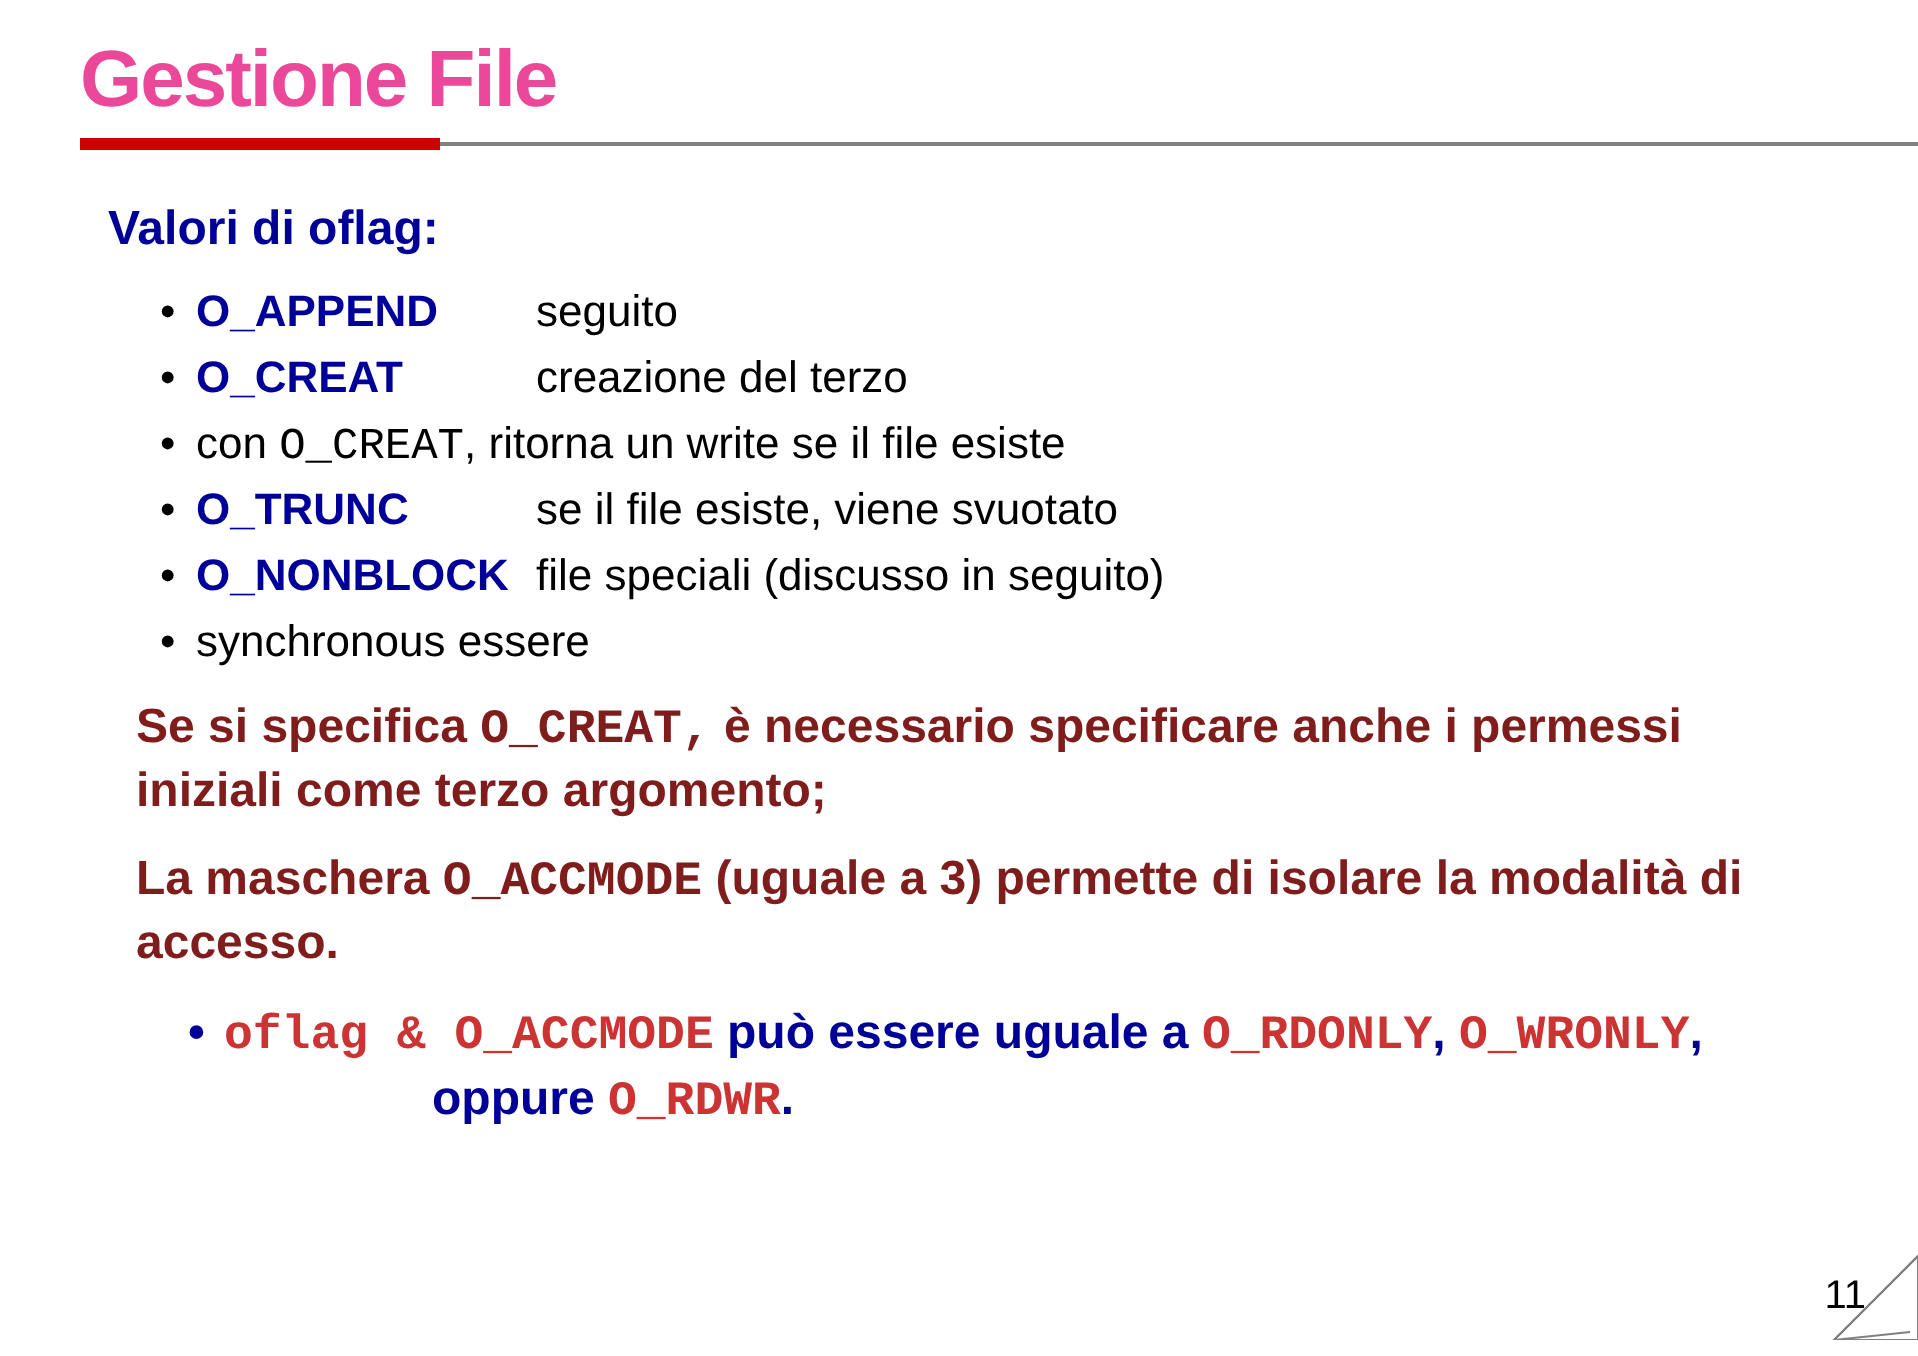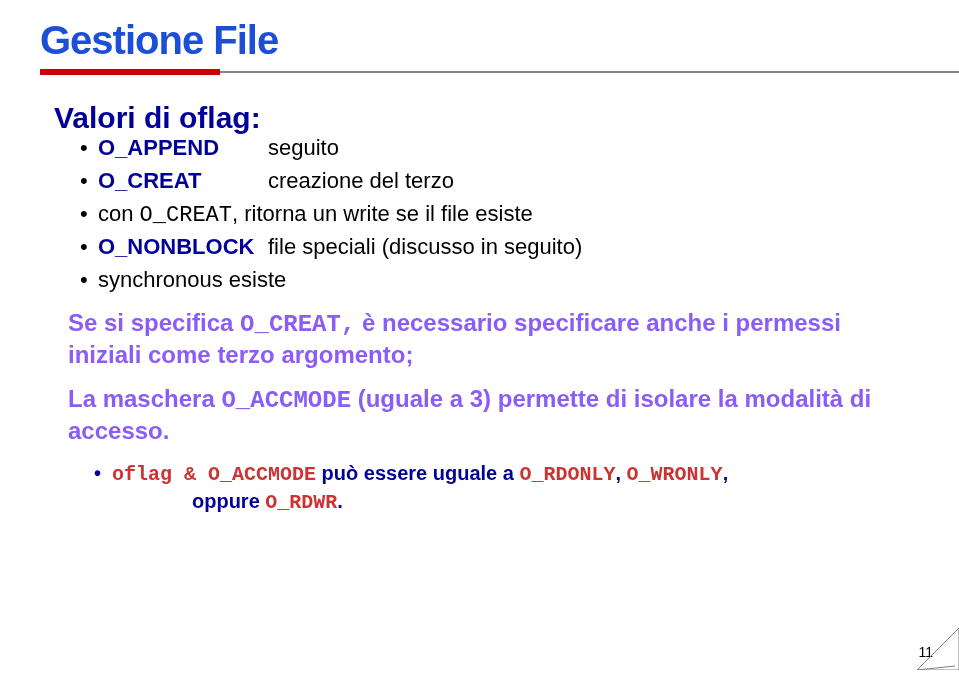--- a/index.html
+++ b/index.html
@@ -16,21 +16,21 @@
     padding: 18px 40px 0 40px;
     box-sizing: border-box;
     width: 100%;
     height: 100%;
     position: relative;
   }
   h1.title {
     margin: 0 0 6px 0;
     font-size: 40px;
     font-weight: 900;
-    color: #1d4ed8;
+    color: #ec4899;
     letter-spacing: -1px;
   }
   .rule {
     position: relative;
     height: 6px;
     margin-bottom: 26px;
   }
   .rule .red {
     position: absolute;
     left: 0; top: 0;
@@ -42,23 +42,24 @@
     position: absolute;
     left: 180px; top: 2px;
     right: -40px;
     height: 2px;
     background: #808080;
   }
   .section {
     margin-left: 14px;
   }
   .heading {
-    font-size: 30px;
+    font-size: 24px;
     font-weight: bold;
     color: #000099;
+    margin-bottom: 14px;
   }
   ul.flags {
     list-style: none;
     margin: 0 0 14px 26px;
     padding: 0;
   }
   ul.flags li {
     position: relative;
     padding-left: 18px;
     margin-bottom: 6px;
@@ -80,60 +81,60 @@
     width: 170px;
     flex-shrink: 0;
   }
   .flag-desc { color: #000; }
   .flag-desc .mono {
     font-family: "Courier New", monospace;
   }
   .para {
     font-size: 24px;
     font-weight: bold;
-    color: #8b5cf6;
+    color: #7f1d1d;
     margin: 10px 0 14px 14px;
     line-height: 1.25;
   }
   .para .mono {
     font-family: "Courier New", monospace;
     font-weight: bold;
   }
   ul.last {
     list-style: none;
     margin: 12px 0 0 40px;
     padding: 0;
   }
   ul.last li {
     position: relative;
     padding-left: 18px;
-    font-size: 20px;
+    font-size: 24px;
     font-weight: bold;
     color: #000099;
     line-height: 1.3;
   }
   ul.last li::before {
     content: "•";
     position: absolute;
     left: 0; top: 0;
   }
   .last .red-mono {
     font-family: "Courier New", monospace;
     color: #cc3333;
     font-weight: bold;
   }
   .last .indent {
-    margin-left: 80px;
+    margin-left: 104px;
     display: block;
   }
   .pagenum {
     position: absolute;
     bottom: 18px;
     right: 26px;
-    font-size: 14px;
+    font-size: 20px;
     color: #000;
   }
   .corner {
     position: absolute;
     bottom: 8px;
     right: 0;
     width: 46px;
     height: 46px;
   }
   .corner svg { display:block; }
@@ -164,27 +165,33 @@
         <span class="flag-desc"><span></span><span class="mono"></span><span>creazione del terzo</span></span>
       </div>
         </li>
       <li>
           <div class="flag-row">
         <span class="flag-desc"><span>con </span><span class="mono">O_CREAT</span><span>, ritorna un write se il file esiste</span></span>
       </div>
         </li>
       <li>
           <div class="flag-row">
+        <span class="flag-name">O_TRUNC</span>
+        <span class="flag-desc"><span></span><span class="mono"></span><span>se il file esiste, viene svuotato</span></span>
+      </div>
+        </li>
+      <li>
+          <div class="flag-row">
         <span class="flag-name">O_NONBLOCK</span>
         <span class="flag-desc"><span></span><span class="mono"></span><span>file speciali (discusso in seguito)</span></span>
       </div>
         </li>
       <li>
           <div class="flag-row">
-        <span class="flag-desc"><span></span><span class="mono"></span><span>synchronous esiste</span></span>
+        <span class="flag-desc"><span></span><span class="mono"></span><span>synchronous essere</span></span>
       </div>
         </li>
     </ul>
 
     <div class="para">
       <span>Se si specifica </span><span class="mono">O_CREAT,</span><span> è necessario specificare anche i permessi iniziali come terzo argomento;</span>
     </div>
 
     <div class="para">
       <span>La maschera </span><span class="mono">O_ACCMODE</span><span> (uguale a 3) permette di isolare la modalità di accesso.</span>

